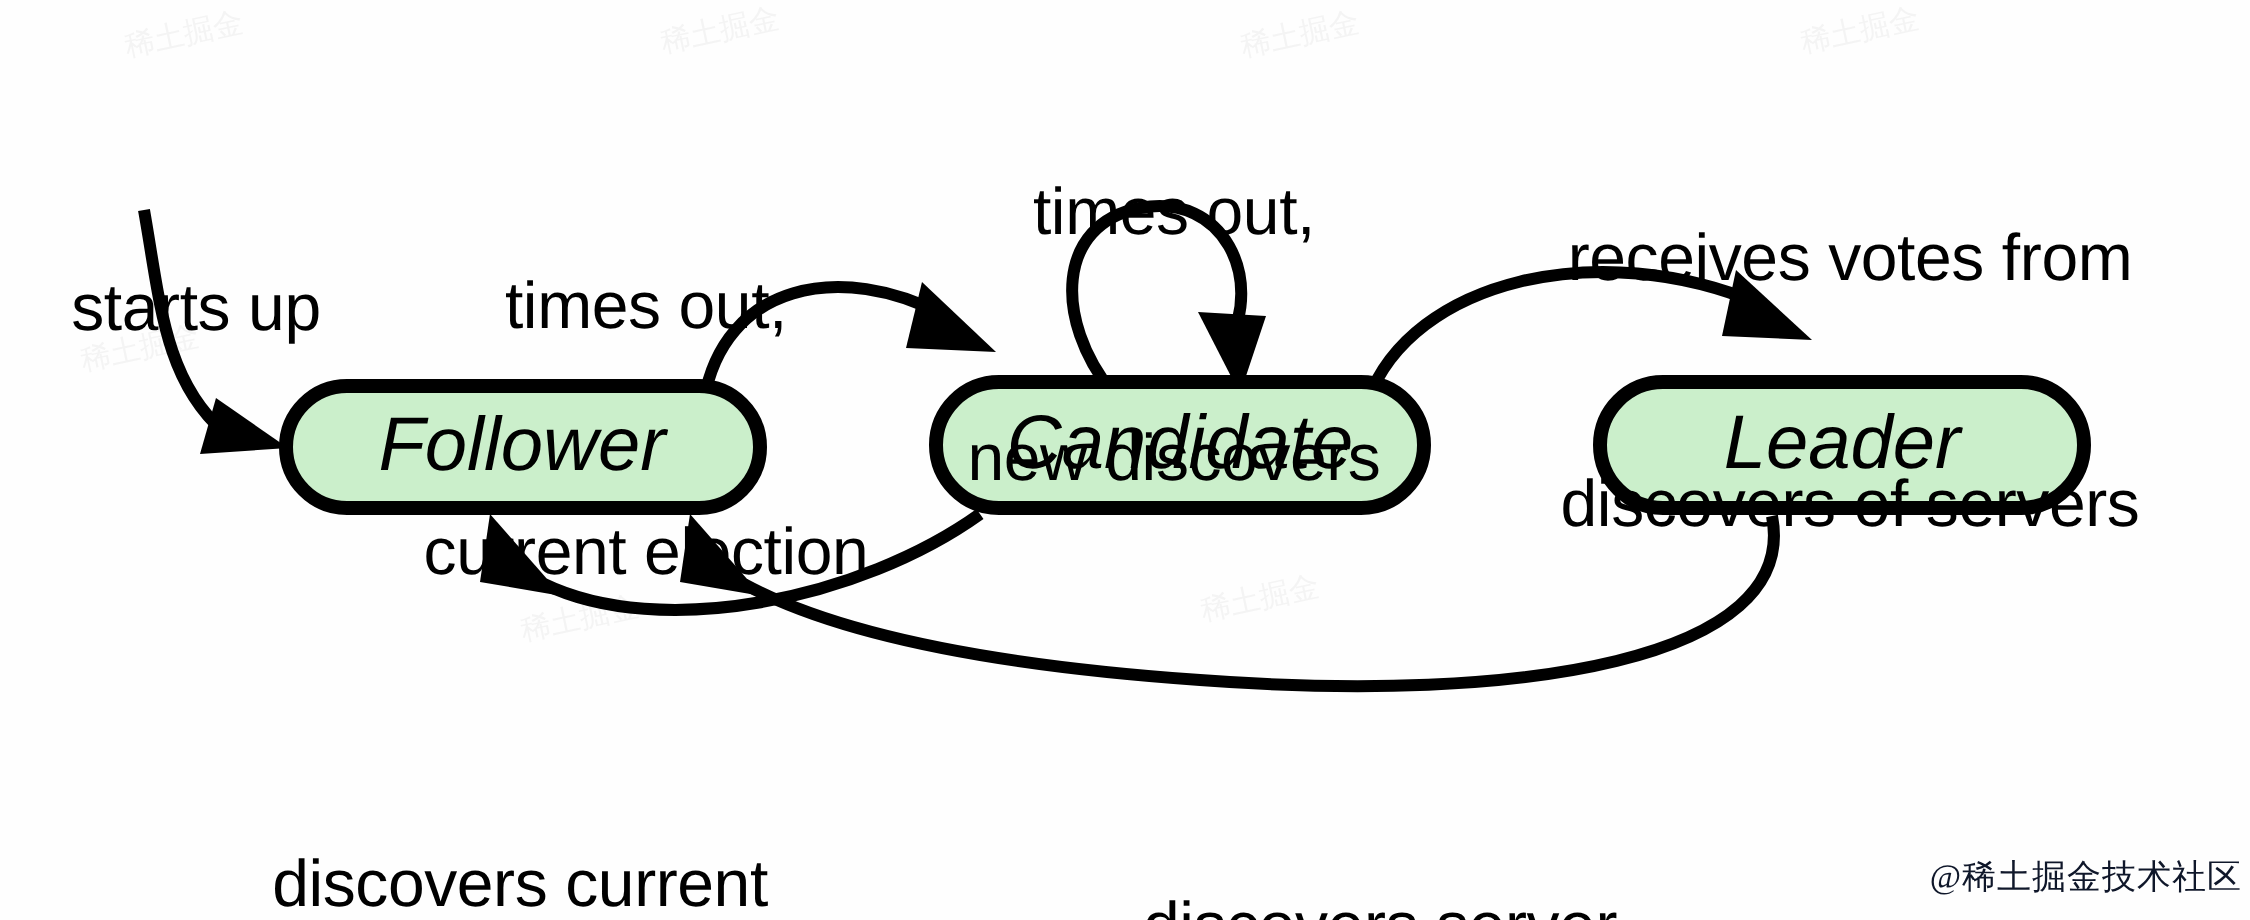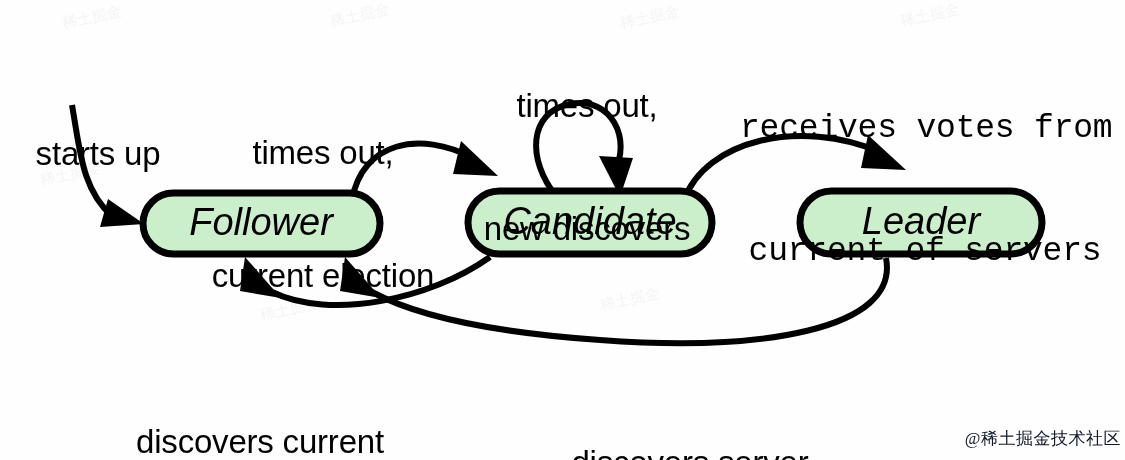--- a/index.html
+++ b/index.html
@@ -144,23 +144,23 @@
   <div class="edge-label" style="left:195px; top:50px; width:256px;">
     <div>times out,</div>
     <div>current election</div>
   </div>
 
   <div class="edge-label" style="left:467px; top:3px; width:240px;">
     <div>times out,</div>
     <div>new discovers</div>
   </div>
 
-  <div class="edge-label" style="left:740px; top:26px; width:370px;font-family:Liberation Mono, monospace;">
+  <div class="edge-label" style="left:740px; top:26px; width:370px;">
     <div>receives votes from</div>
-    <div>current of servers</div>
+    <div>discovers of servers</div>
   </div>
 
   <div class="edge-label" style="left:78px; top:339px; width:364px;">
     <div>discovers current</div>
     
   </div>
 
   <div class="edge-label" style="left:520px; top:360px; width:340px;">
     <div>discovers server</div>
     

